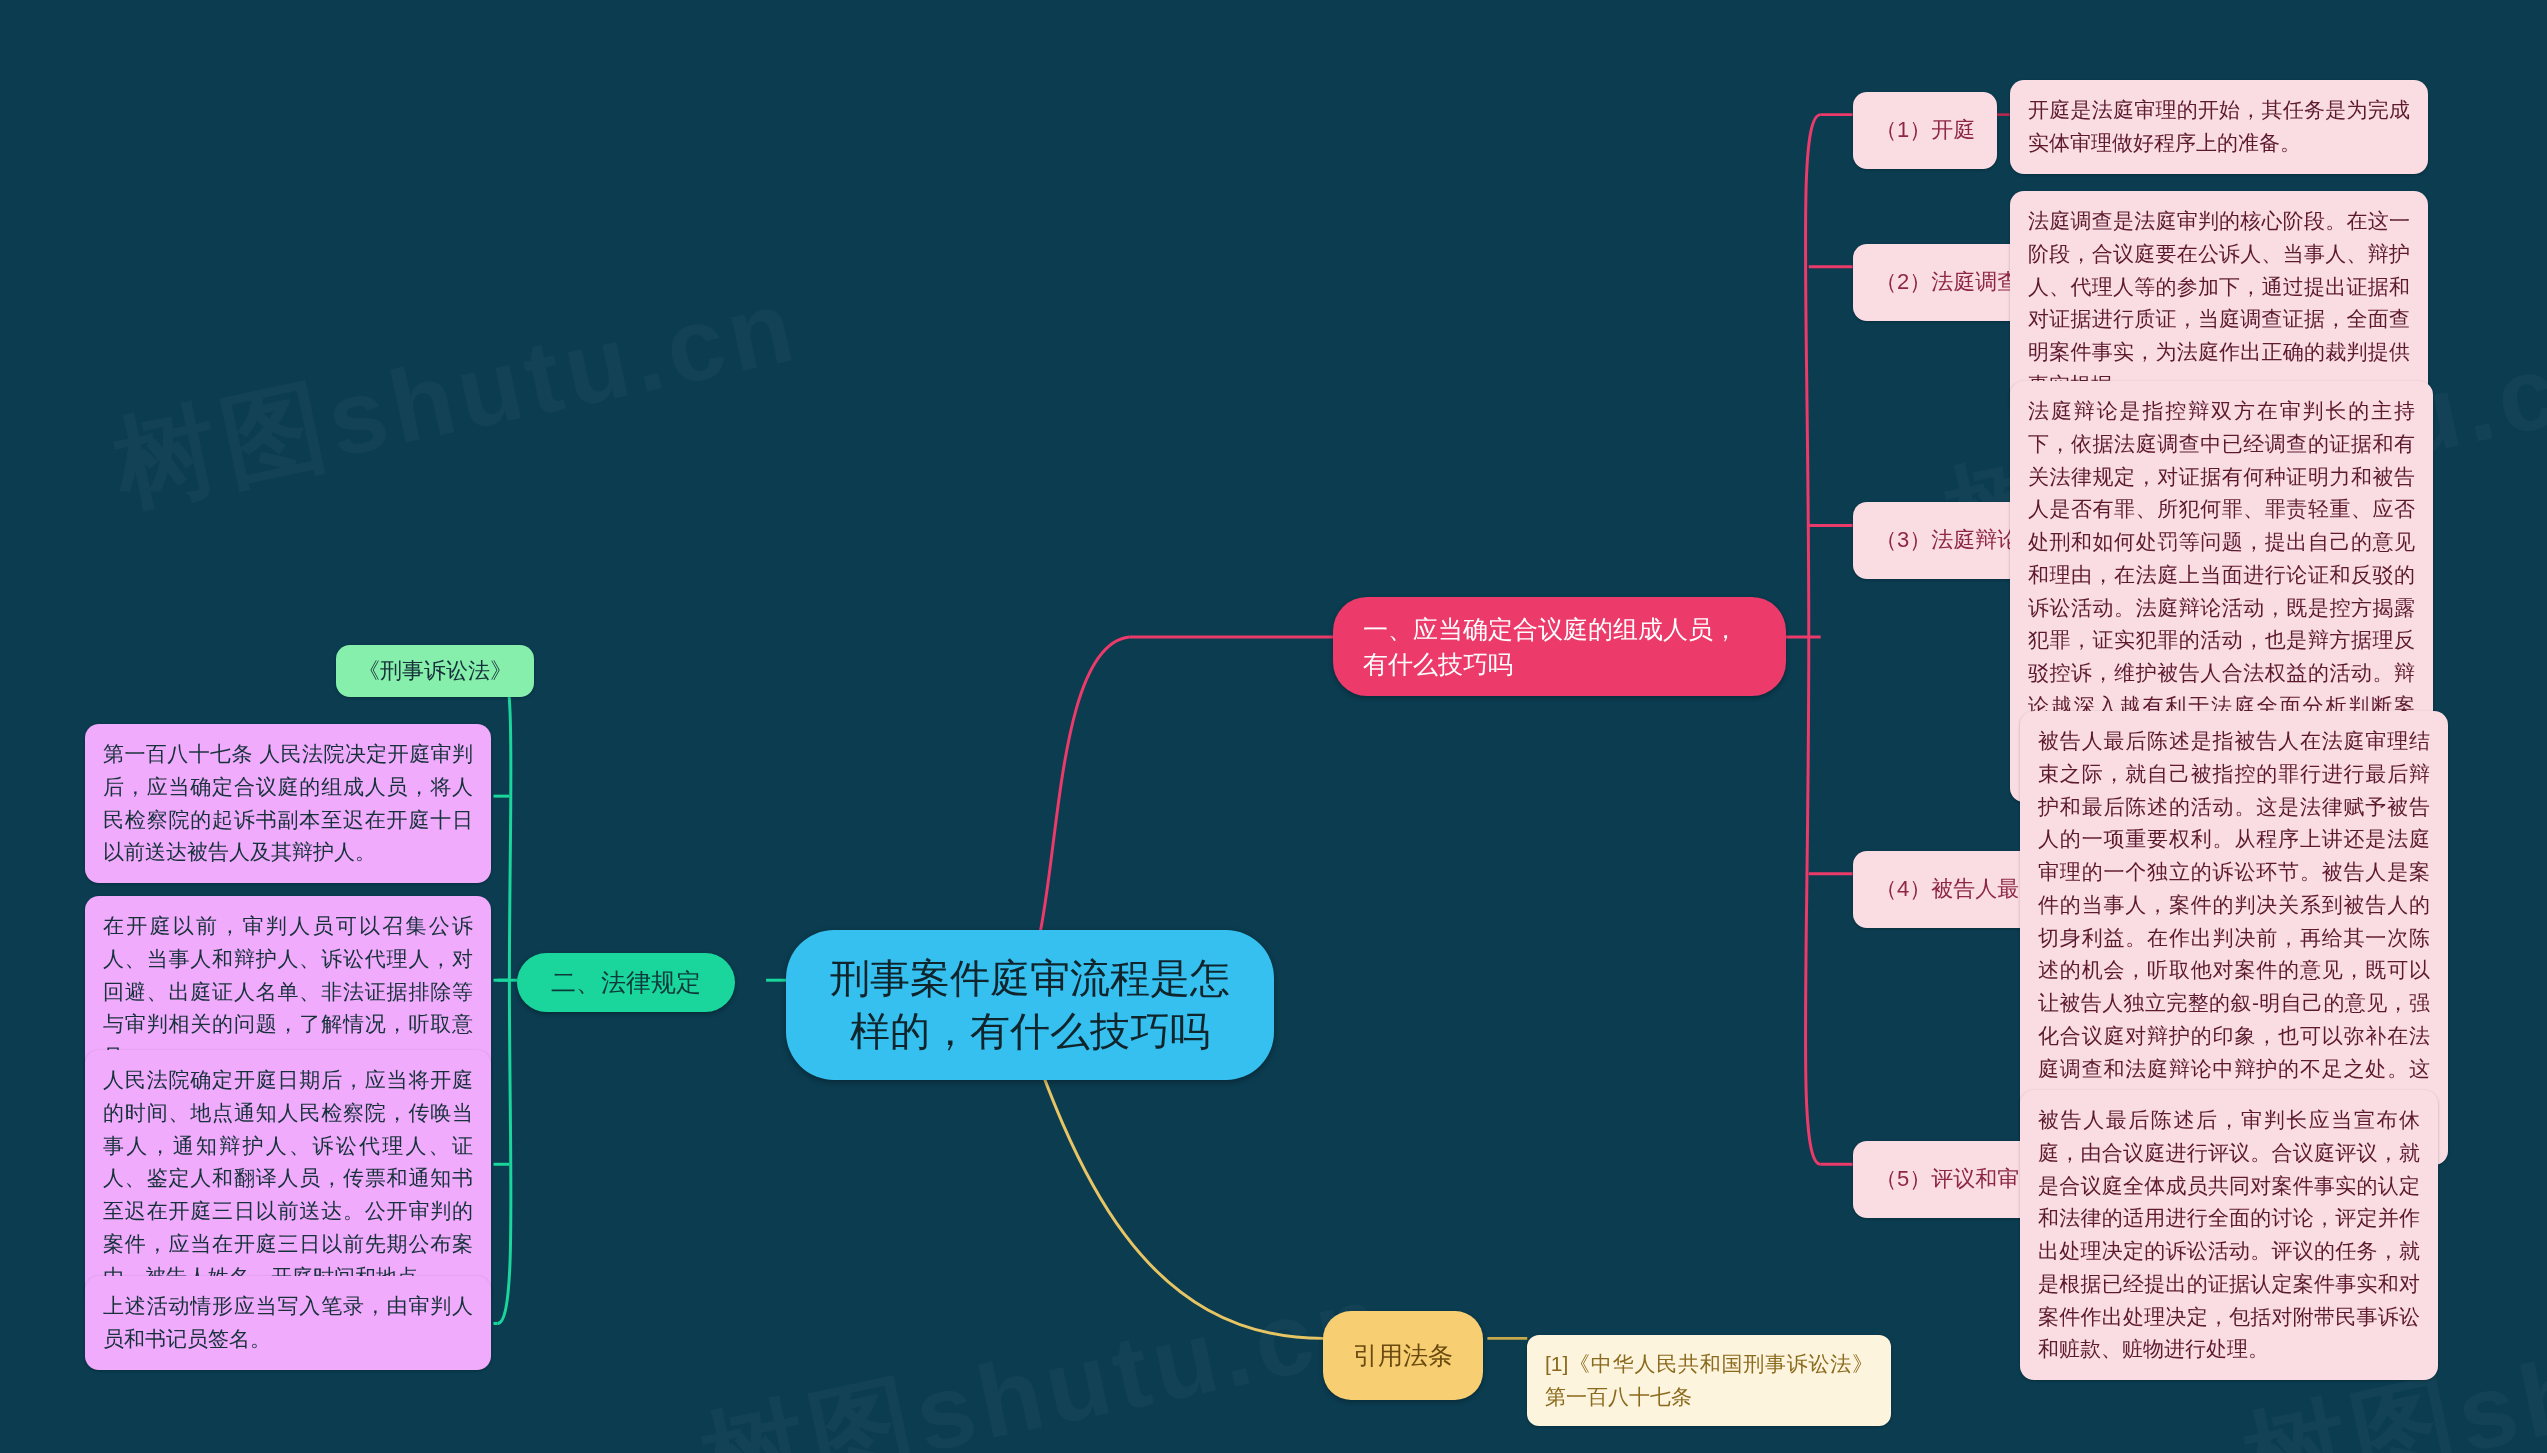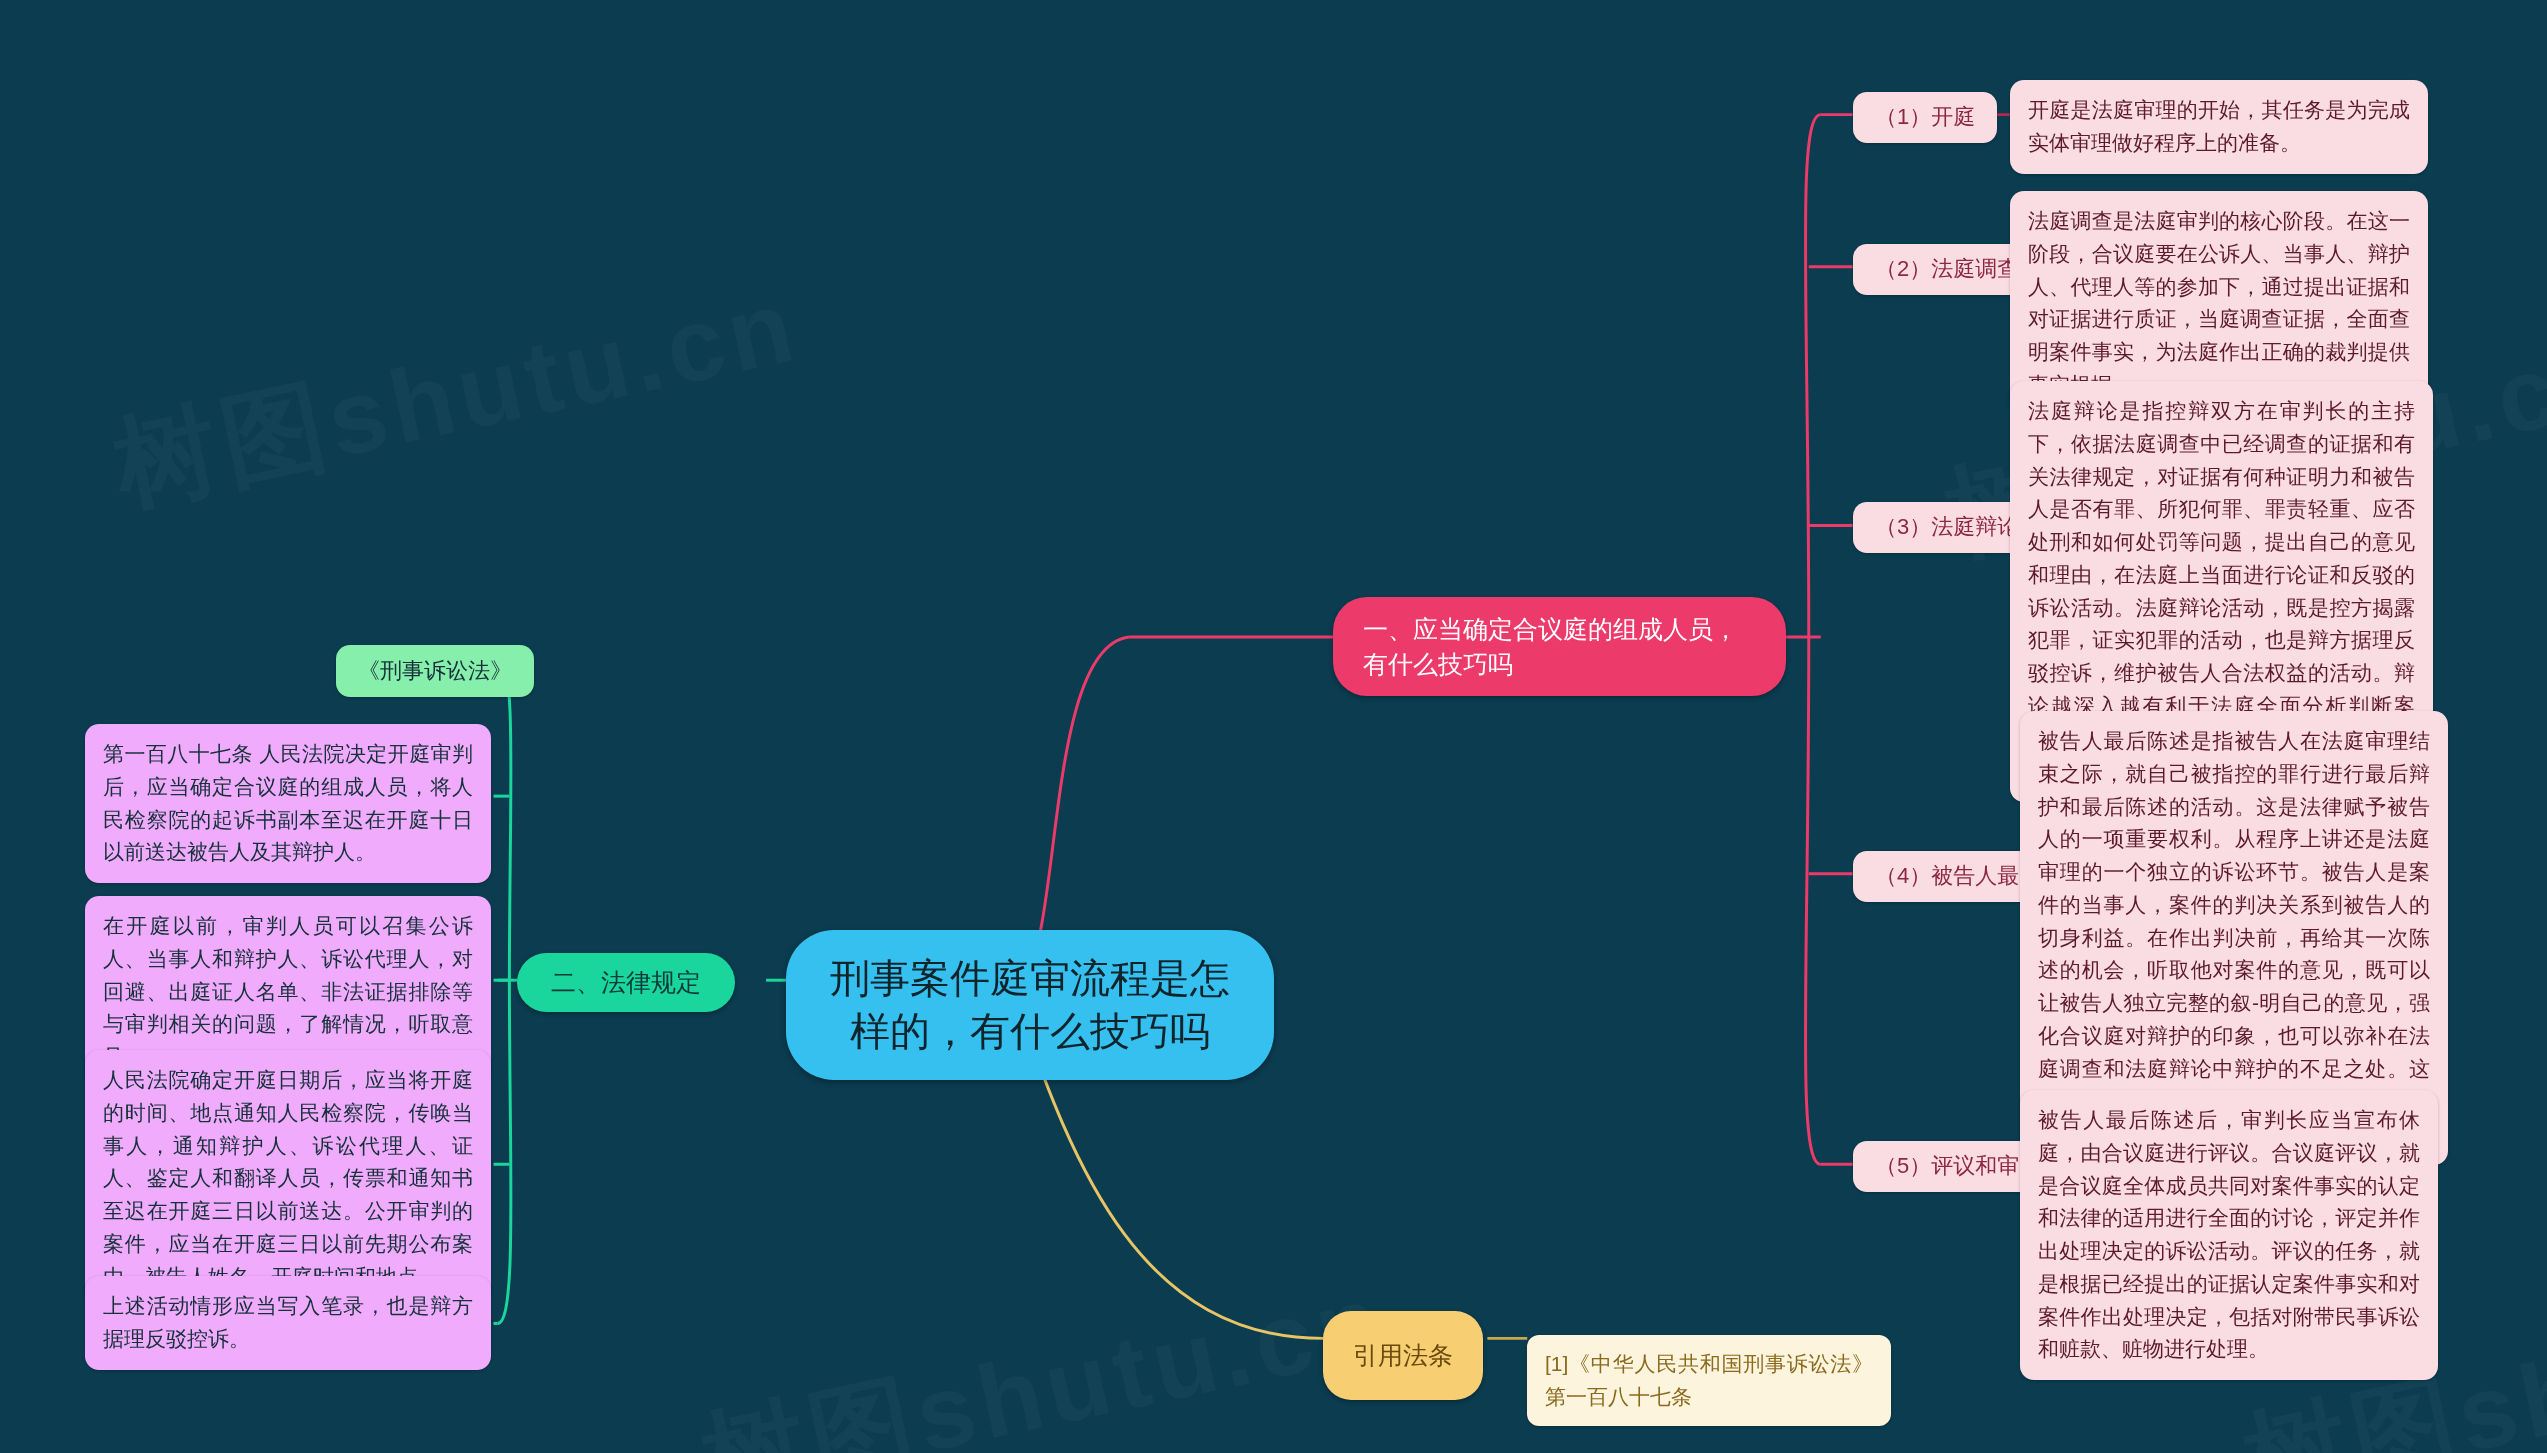--- a/index.html
+++ b/index.html
@@ -73,21 +73,21 @@
     box-shadow: 0 2px 5px rgba(0,0,0,.3);
   }
 
   
   .pill-pink {
     background: #fadde3;
     color: #8d2744;
     border-radius: 14px;
     font-size: 22px;
     line-height: 1.3;
-    padding: 11px 22px;
+    padding: 24px 22px;
     white-space: nowrap;
     box-shadow: 0 1px 3px rgba(0,0,0,.25);
   }
   
   .leaf-pink {
     background: #fadde3;
     color: #5d1a2f;
     border-radius: 14px;
     font-size: 21px;
     line-height: 1.56;
@@ -194,19 +194,19 @@
   <div class="node pill-pink" style="left:1853px; top:1141px;">（5）评议和审判</div>
   <div class="node leaf-pink" style="left:2020px; top:1090px; width:418px;">被告人最后陈述后，审判长应当宣布休庭，由合议庭进行评议。合议庭评议，就是合议庭全体成员共同对案件事实的认定和法律的适用进行全面的讨论，评定并作出处理决定的诉讼活动。评议的任务，就是根据已经提出的证据认定案件事实和对案件作出处理决定，包括对附带民事诉讼和赃款、赃物进行处理。</div>
 
   <div class="node branch-green" style="left:517px; top:953px;">二、法律规定</div>
 
   <div class="node pill-green" style="left:336px; top:645px;">《刑事诉讼法》</div>
 
   <div class="node leaf-green" style="left:85px; top:724px; width:406px;">第一百八十七条 人民法院决定开庭审判后，应当确定合议庭的组成人员，将人民检察院的起诉书副本至迟在开庭十日以前送达被告人及其辩护人。</div>
   <div class="node leaf-green" style="left:85px; top:896px; width:406px;">在开庭以前，审判人员可以召集公诉人、当事人和辩护人、诉讼代理人，对回避、出庭证人名单、非法证据排除等与审判相关的问题，了解情况，听取意见。</div>
   <div class="node leaf-green" style="left:85px; top:1050px; width:406px;">人民法院确定开庭日期后，应当将开庭的时间、地点通知人民检察院，传唤当事人，通知辩护人、诉讼代理人、证人、鉴定人和翻译人员，传票和通知书至迟在开庭三日以前送达。公开审判的案件，应当在开庭三日以前先期公布案由、被告人姓名、开庭时间和地点。</div>
-  <div class="node leaf-green" style="left:85px; top:1276px; width:406px;">上述活动情形应当写入笔录，也是辩方据理反驳控诉。</div>
+  <div class="node leaf-green" style="left:85px; top:1276px; width:406px;">上述活动情形应当写入笔录，由审判人员和书记员签名。</div>
 
   <div class="node branch-yellow" style="left:1323px; top:1311px;">引用法条</div>
   <div class="node leaf-yellow" style="left:1527px; top:1303px; width:364px;margin-top:32px;">[1]《中华人民共和国刑事诉讼法》 第一百八十七条</div>
 
 </div>
 
 
 </body></html>

